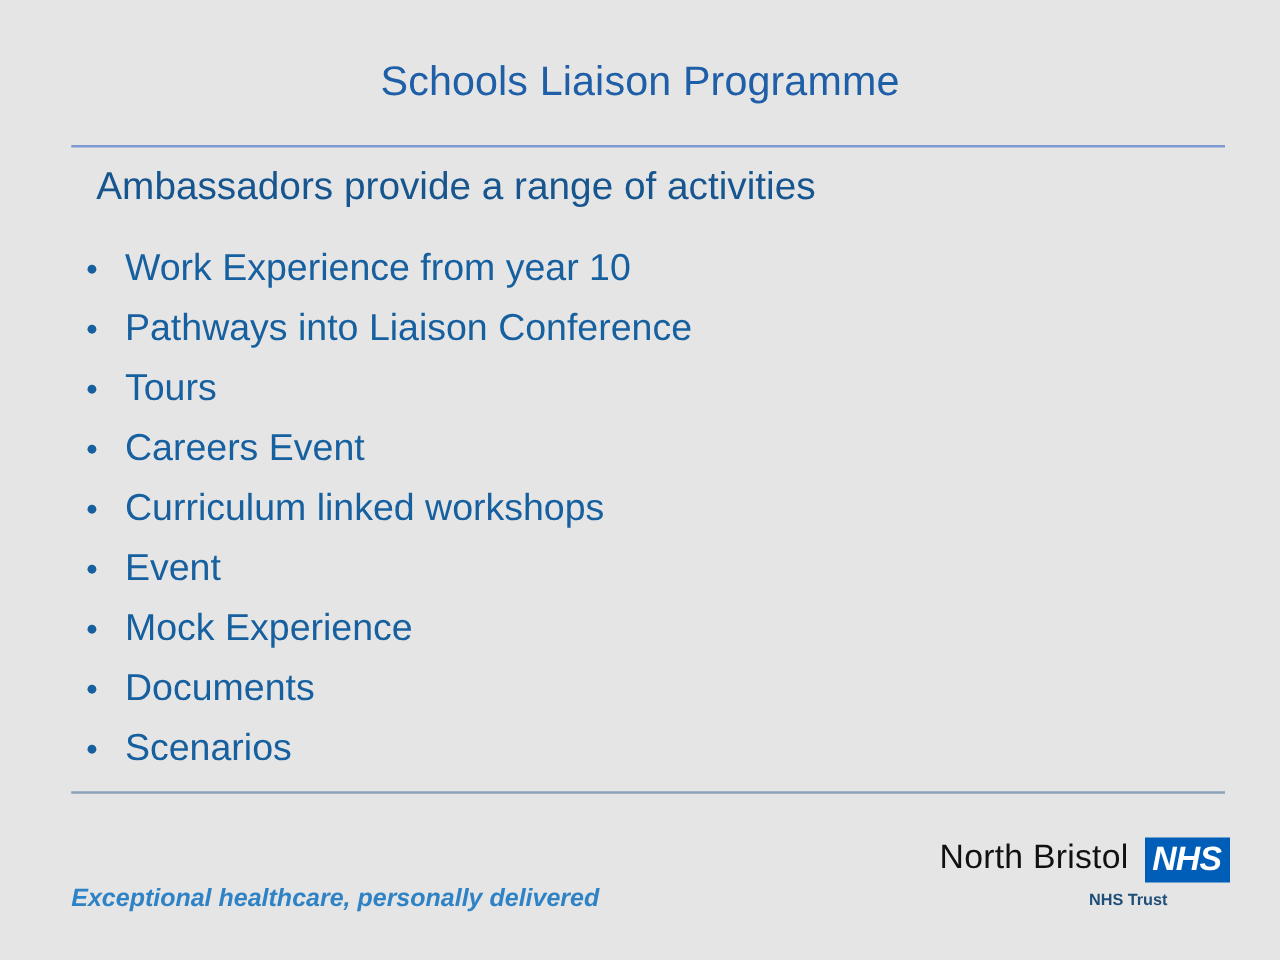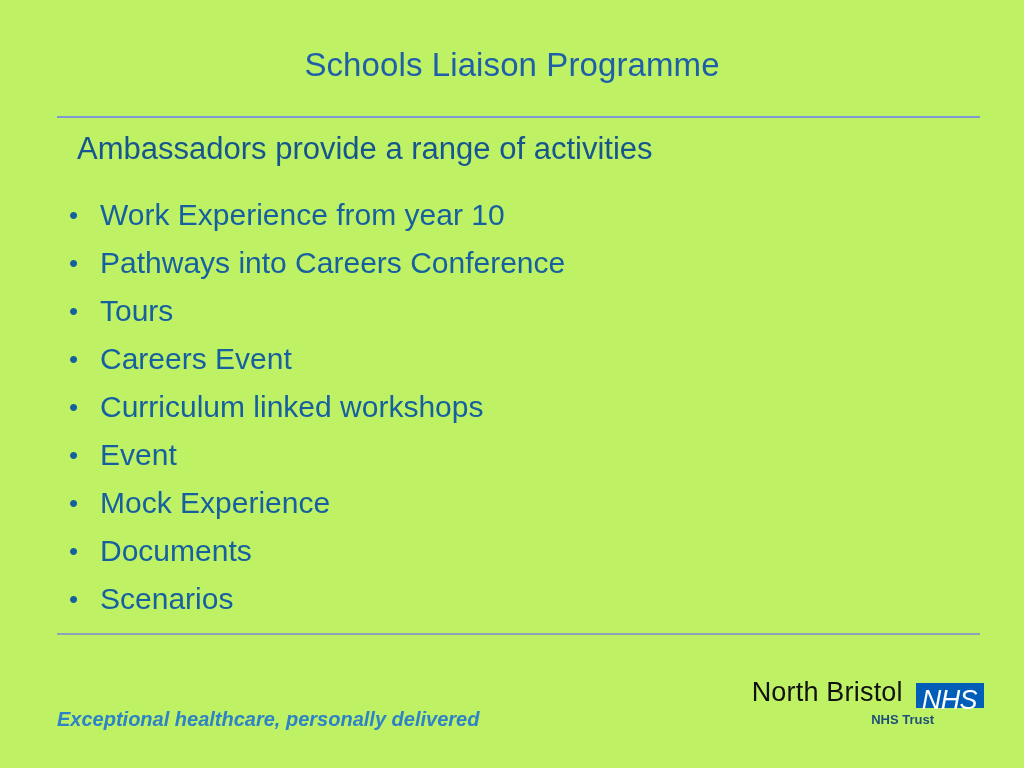--- a/index.html
+++ b/index.html
@@ -11,21 +11,21 @@
     width: 1024px;
     height: 768px;
     overflow: hidden;
     font-family: "Liberation Sans", sans-serif;
     -webkit-font-smoothing: antialiased;
   }
   #slide {
     position: relative;
     width: 1024px;
     height: 768px;
-    background: #bef264;
+    background: #e5e5e5;
   }
 
   
   #slide-title {
     position: absolute;
     left: 0;
     top: 46px;
     width: 1024px;
     text-align: center;
     font-size: 33px;
@@ -115,41 +115,41 @@
     left: 700px;
     top: 670px;
     width: 284px;
     height: 72px;
   }
   #trust-logo-row {
     position: absolute;
     right: 0;
     top: 0;
     display: flex;
-    align-items: flex-end;
+    align-items: flex-start;
     height: 38px;
   }
   #trust-name {
     font-size: 27px;
     font-weight: 400;
     color: #111111;
     letter-spacing: 0.2px;
     white-space: nowrap;
     padding-right: 13px;
   }
   #nhs-badge {
     display: inline-block;
     background: #005eb8;
     color: #ffffff;
     font-size: 27px;
     font-style: italic;
-    font-weight: 400;
+    font-weight: 700;
     letter-spacing: -0.6px;
     line-height: 34px;
-    height: 25px;
+    height: 36px;
     padding: 0 7px 0 6px;
     box-sizing: border-box;
   }
   #trust-subname {
     position: absolute;
     right: 50px;
     top: 42px;
     font-size: 13px;
     font-weight: 700;
     color: #1f4e79;
@@ -167,21 +167,21 @@
 
   <div id="slide-subtitle">Ambassadors provide a range of activities</div>
 
   <ul id="activities-list">
     <li>
       <span class="bullet-dot">•</span>
       <span>Work Experience from year 10</span>
     </li>
     <li>
       <span class="bullet-dot">•</span>
-      <span>Pathways into Careers Conference</span>
+      <span>Pathways into Liaison Conference</span>
     </li>
     <li>
       <span class="bullet-dot">•</span>
       <span>Tours</span>
     </li>
     <li>
       <span class="bullet-dot">•</span>
       <span>Careers Event</span>
     </li>
     <li>

